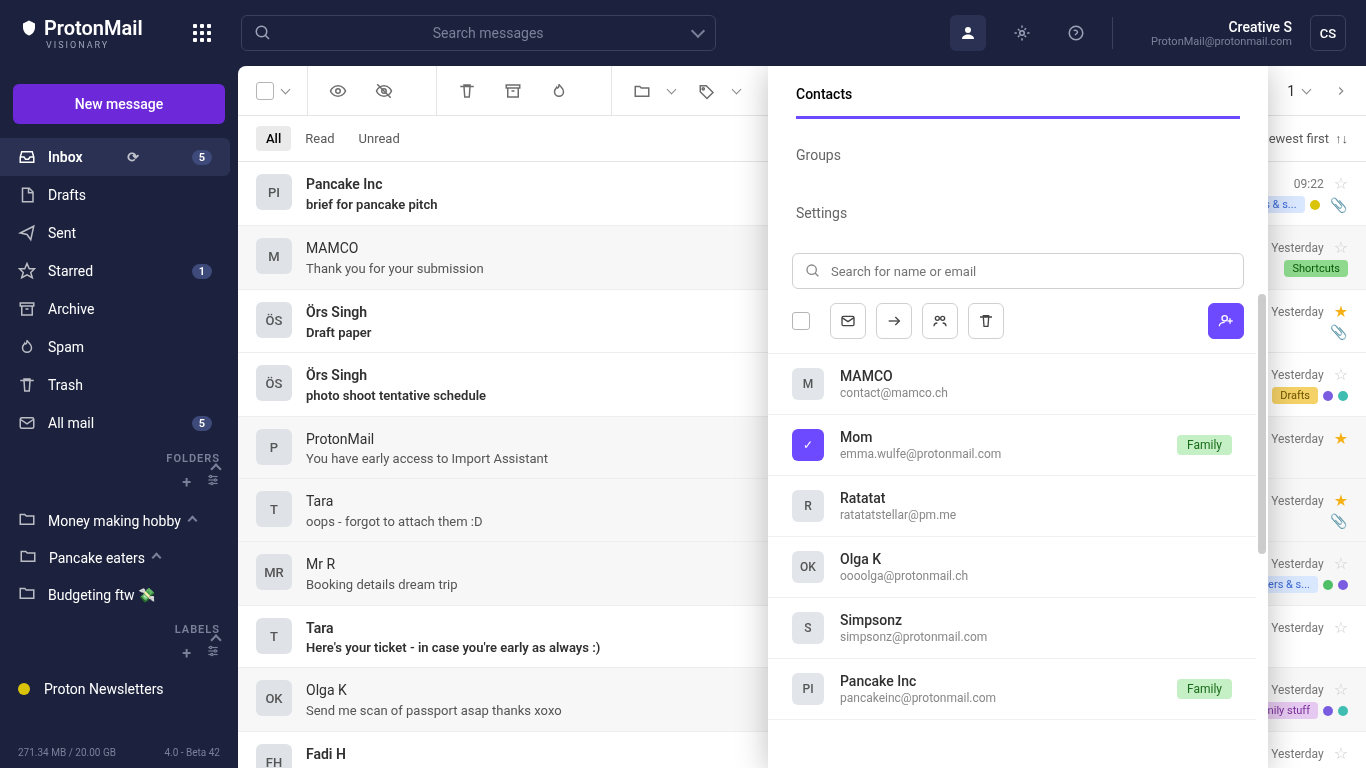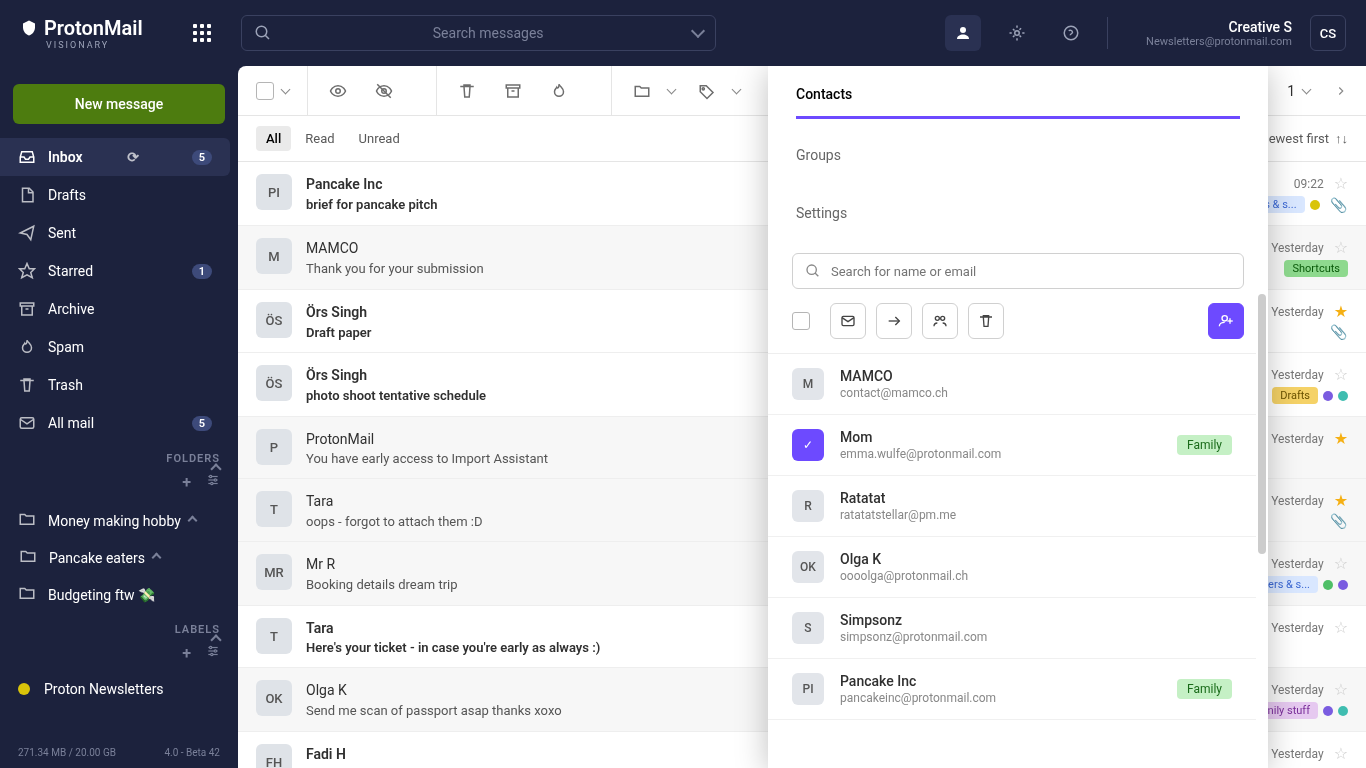--- a/index.html
+++ b/index.html
@@ -16,21 +16,21 @@
 .chevron-down { width: 10px; height: 10px; border-right: 2px solid #7a8099; border-bottom: 2px solid #7a8099; transform: rotate(45deg); margin-top: -4px; }
 .header-right { margin-left: auto; display: flex; align-items: center; gap: 18px; }
 .icon-btn { width: 36px; height: 36px; border-radius: 6px; display: flex; align-items: center; justify-content: center; cursor: pointer; }
 .icon-btn.active { background: #2a3152; }
 .user-info { text-align: right; margin-left: 20px; }
 .user-name { font-size: 14px; font-weight: 500; }
 .user-email { font-size: 11px; color: #7a8099; }
 .avatar-badge { width: 36px; height: 36px; border: 1px solid #3a4160; border-radius: 6px; display: flex; align-items: center; justify-content: center; font-size: 13px; font-weight: 500; }
 .body { flex: 1; display: flex; overflow: hidden; }
 .sidebar { width: 238px; display: flex; flex-direction: column; padding-top: 18px; overflow-y: auto; }
-.compose-btn { margin: 0 13px 14px; height: 40px; background: #4d7c0f; border: none; border-radius: 6px; color: #fff; font-size: 14px; font-weight: 500; cursor: pointer; }
+.compose-btn { margin: 0 13px 14px; height: 40px; background: #6d28d9; border: none; border-radius: 6px; color: #fff; font-size: 14px; font-weight: 500; cursor: pointer; }
 .nav-item { display: flex; align-items: center; padding: 10px 18px; font-size: 14px; cursor: pointer; border-radius: 0 6px 6px 0; margin-right: 8px; }
 .nav-item.active { background: #2a3152; font-weight: 600; }
 .nav-item .nav-icon { width: 18px; margin-right: 12px; opacity: 0.7; display: flex; align-items: center; justify-content: center; }
 .nav-item.active .nav-icon { opacity: 1; }
 .nav-item .count-badge { margin-left: auto; background: #3d4a7a; color: #fff; font-size: 11px; padding: 1px 7px; border-radius: 10px; font-weight: 600; }
 .nav-item .refresh-icon { margin-left: auto; margin-right: 8px; opacity: 0.7; }
 .section-header { display: flex; align-items: flex-end; padding: 10px 18px; font-size: 11px; color: #7a8099; letter-spacing: 1px; font-weight: 600; flex-direction: column; }
 .section-header .chev { width: 8px; height: 8px; border-right: 2px solid #7a8099; border-bottom: 2px solid #7a8099; transform: rotate(-135deg); margin-left: 8px; }
 .section-header .actions { margin-left: auto; display: flex; gap: 14px; }
 .folder-item { display: flex; align-items: center; padding: 8px 18px; font-size: 14px; cursor: pointer; text-align: right; }
@@ -137,21 +137,21 @@
     </div>
     <div class="icon-btn">
       <svg viewBox="0 0 24 24" fill="none" stroke="#9ca3b8" stroke-width="2">
           <circle cx="12" cy="12" r="9"></circle>
           <path d="M9 9a3 3 0 015 2c0 2-3 2-3 4m0 3h.01"></path>
         </svg>
     </div>
     <div style="width:1px;height:32px;background:#3a4160"></div>
     <div class="user-info">
       <div class="user-name">Creative S</div>
-      <div class="user-email">Newsletters@protonmail.com</div>
+      <div class="user-email">ProtonMail@protonmail.com</div>
     </div>
     <div class="avatar-badge">CS</div>
   </div>
 </div>
 
 <div class="body">
 
   <div class="sidebar">
     <button class="compose-btn">New message</button>
     <div id="nav-container">

